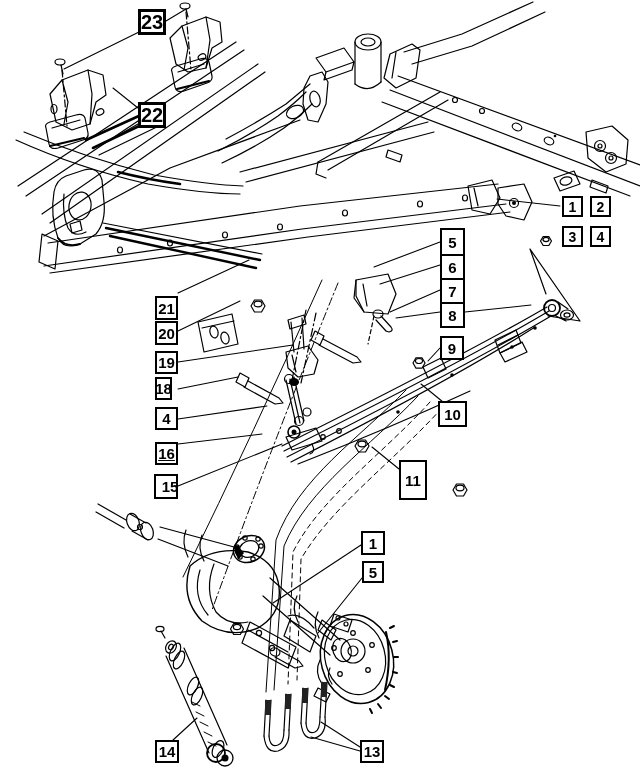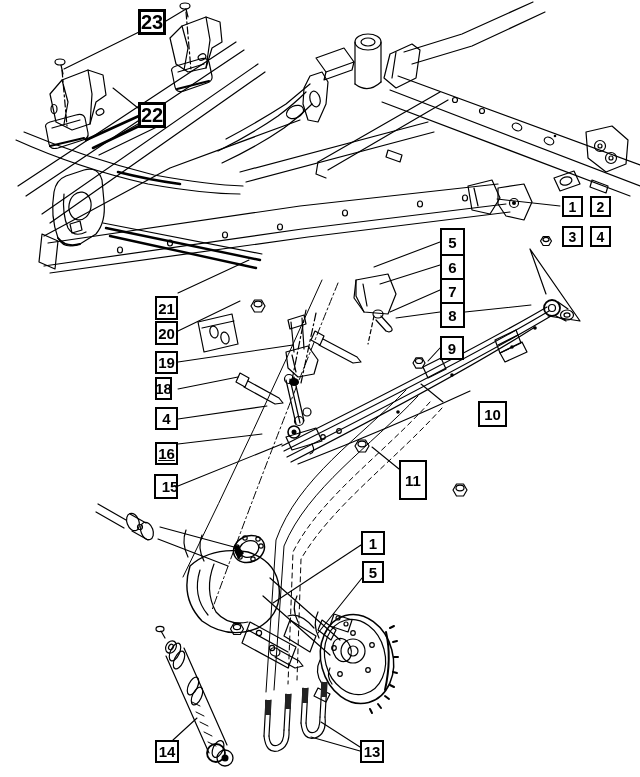--- a/index.html
+++ b/index.html
@@ -355,21 +355,21 @@
   <div class="callout" style="left:590px;top:226px;width:21px;height:21px;font-size:14px;">4</div>
 
   <div class="callout-stack">
     <div class="cell">5</div>
     <div class="cell">6</div>
     <div class="cell">7</div>
     <div class="cell">8</div>
   </div>
 
   <div class="callout" style="left:440px;top:336px;width:24px;height:24px;">9</div>
-  <div class="callout" style="left:438px;top:401px;width:29px;height:26px;margin-left:40px;">10</div>
+  <div class="callout" style="left:438px;top:401px;width:29px;height:26px;">10</div>
   <div class="callout" style="left:399px;top:460px;width:28px;height:40px;">11</div>
 
   <div class="callout" style="left:155px;top:296px;width:23px;height:24px;">21</div>
   <div class="callout" style="left:155px;top:321px;width:23px;height:24px;">20</div>
   <div class="callout" style="left:155px;top:351px;width:23px;height:23px;">19</div>
   <div class="callout" style="left:155px;top:377px;width:17px;height:23px;">18</div>
   <div class="callout" style="left:155px;top:407px;width:23px;height:23px;">4</div>
   <div class="callout" style="left:155px;top:442px;width:23px;height:23px;text-decoration:underline;">16</div>
   <div class="callout" style="left:154px;top:474px;width:24px;height:25px;padding-left:8px;">15</div>
 

